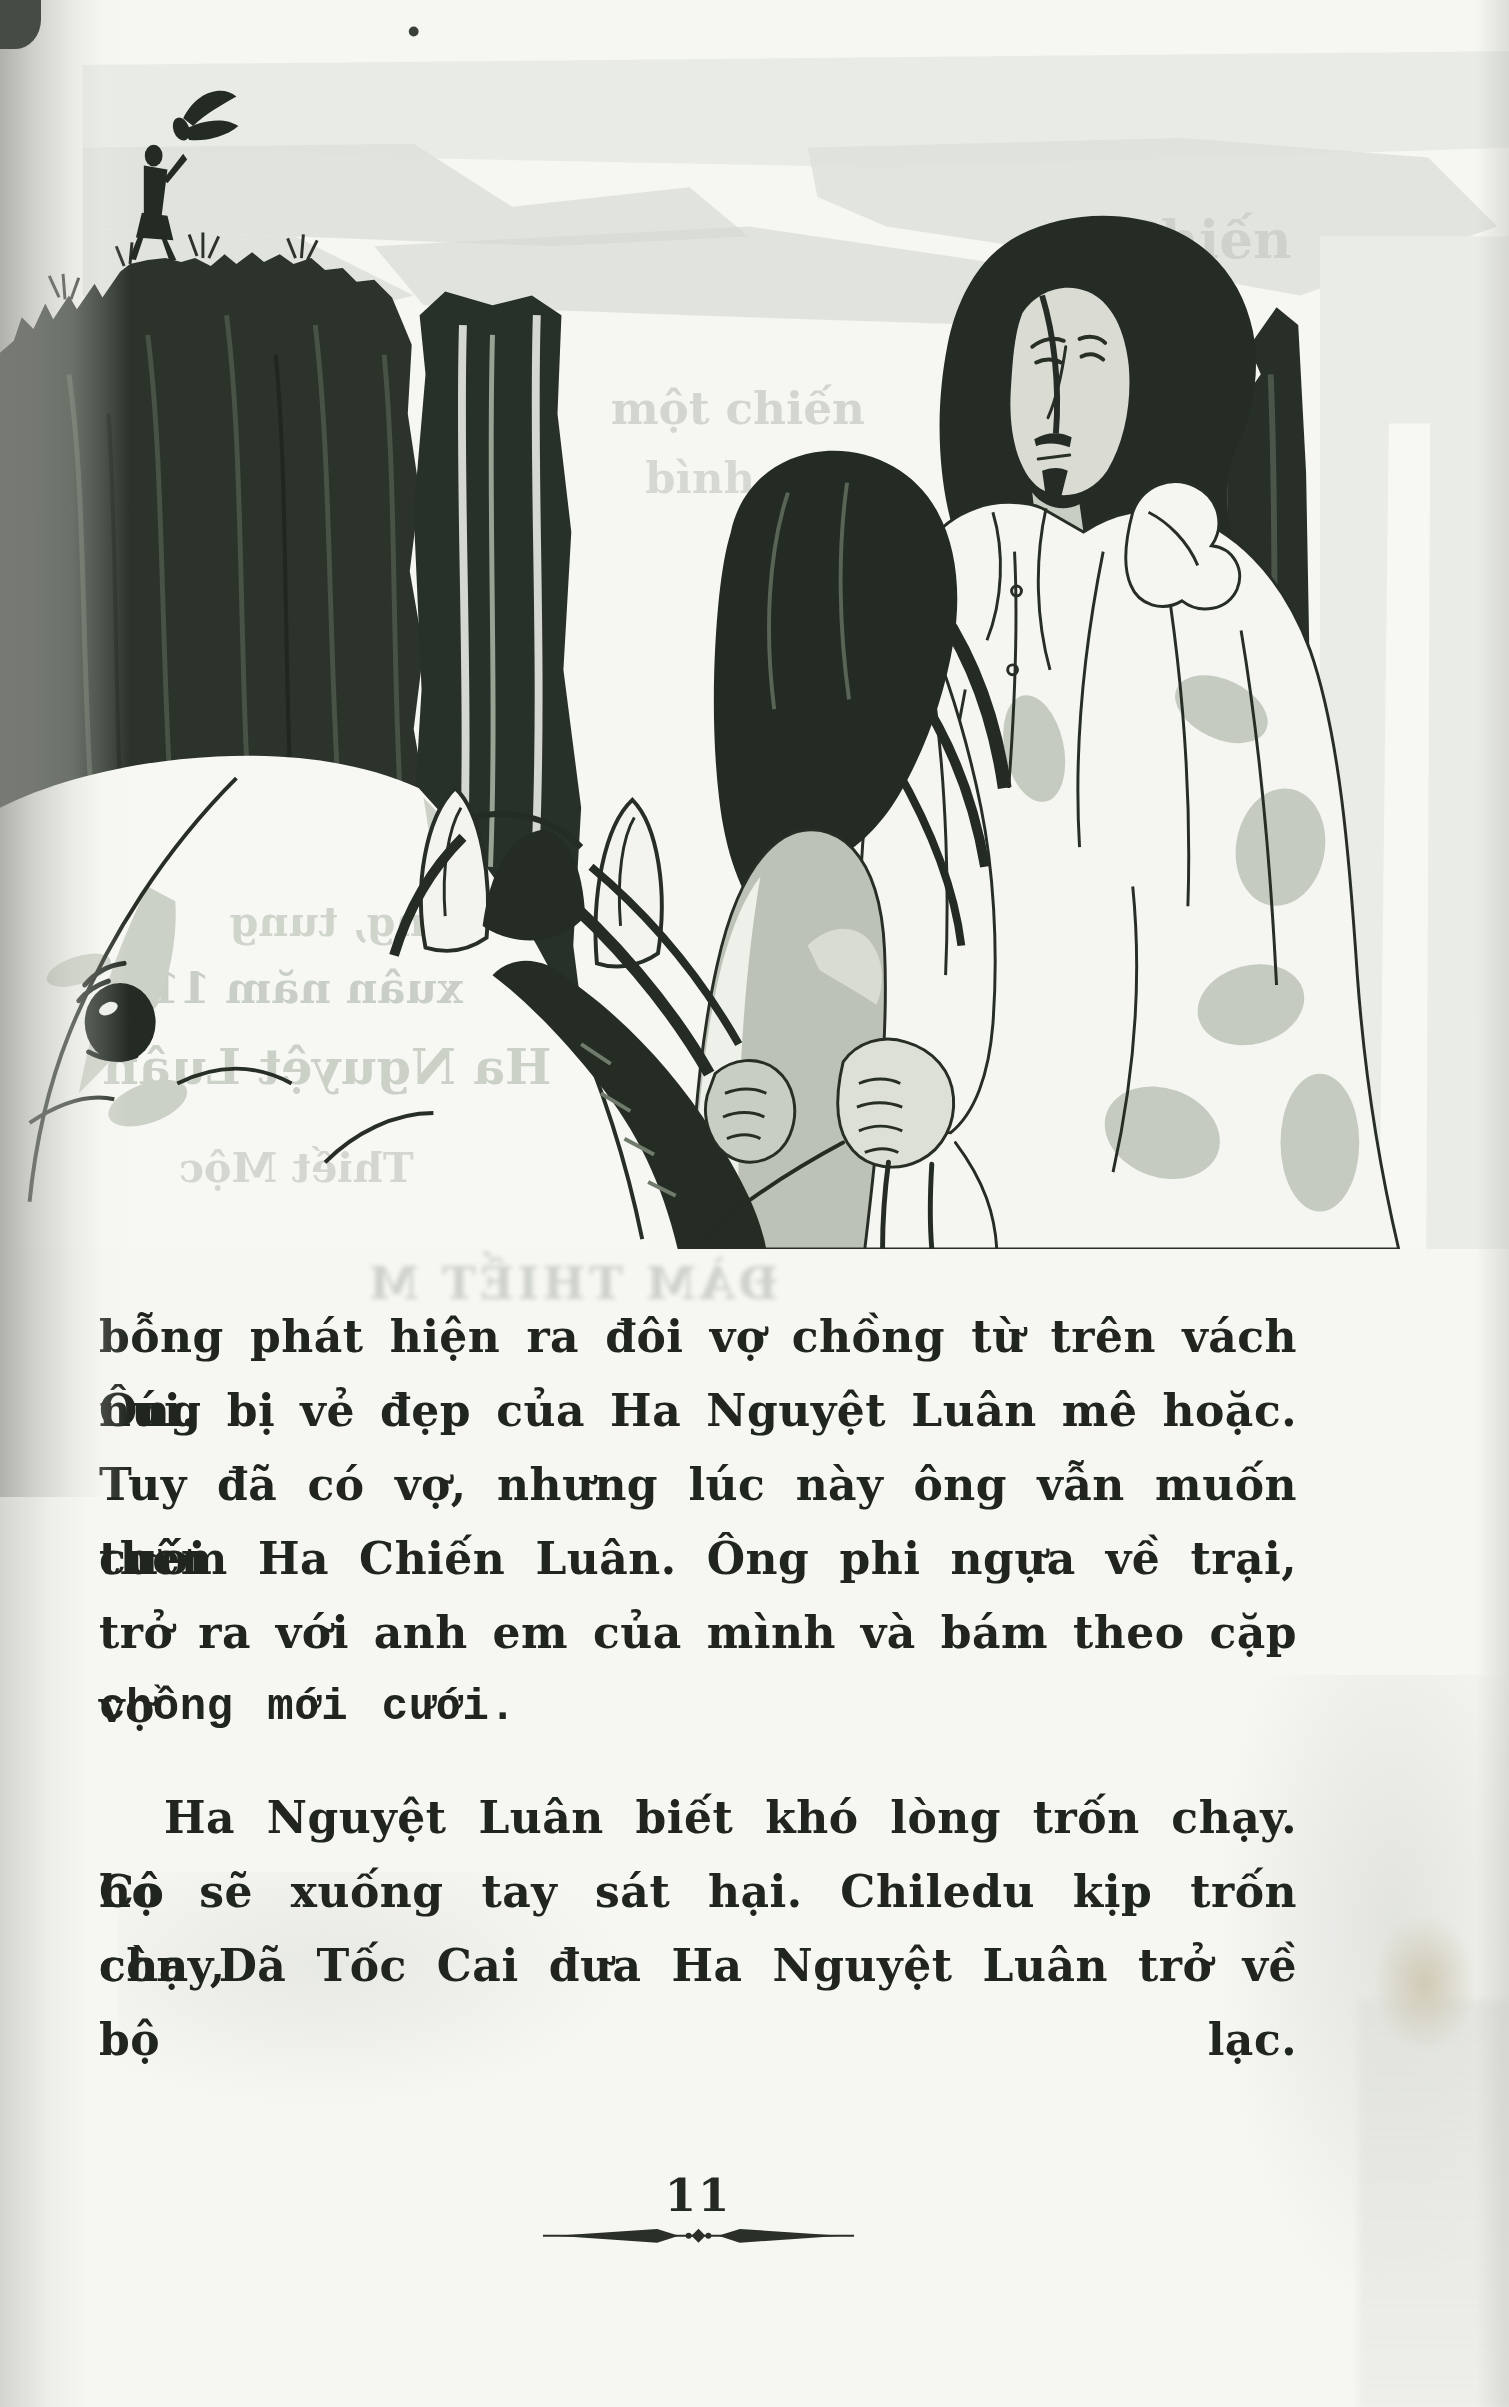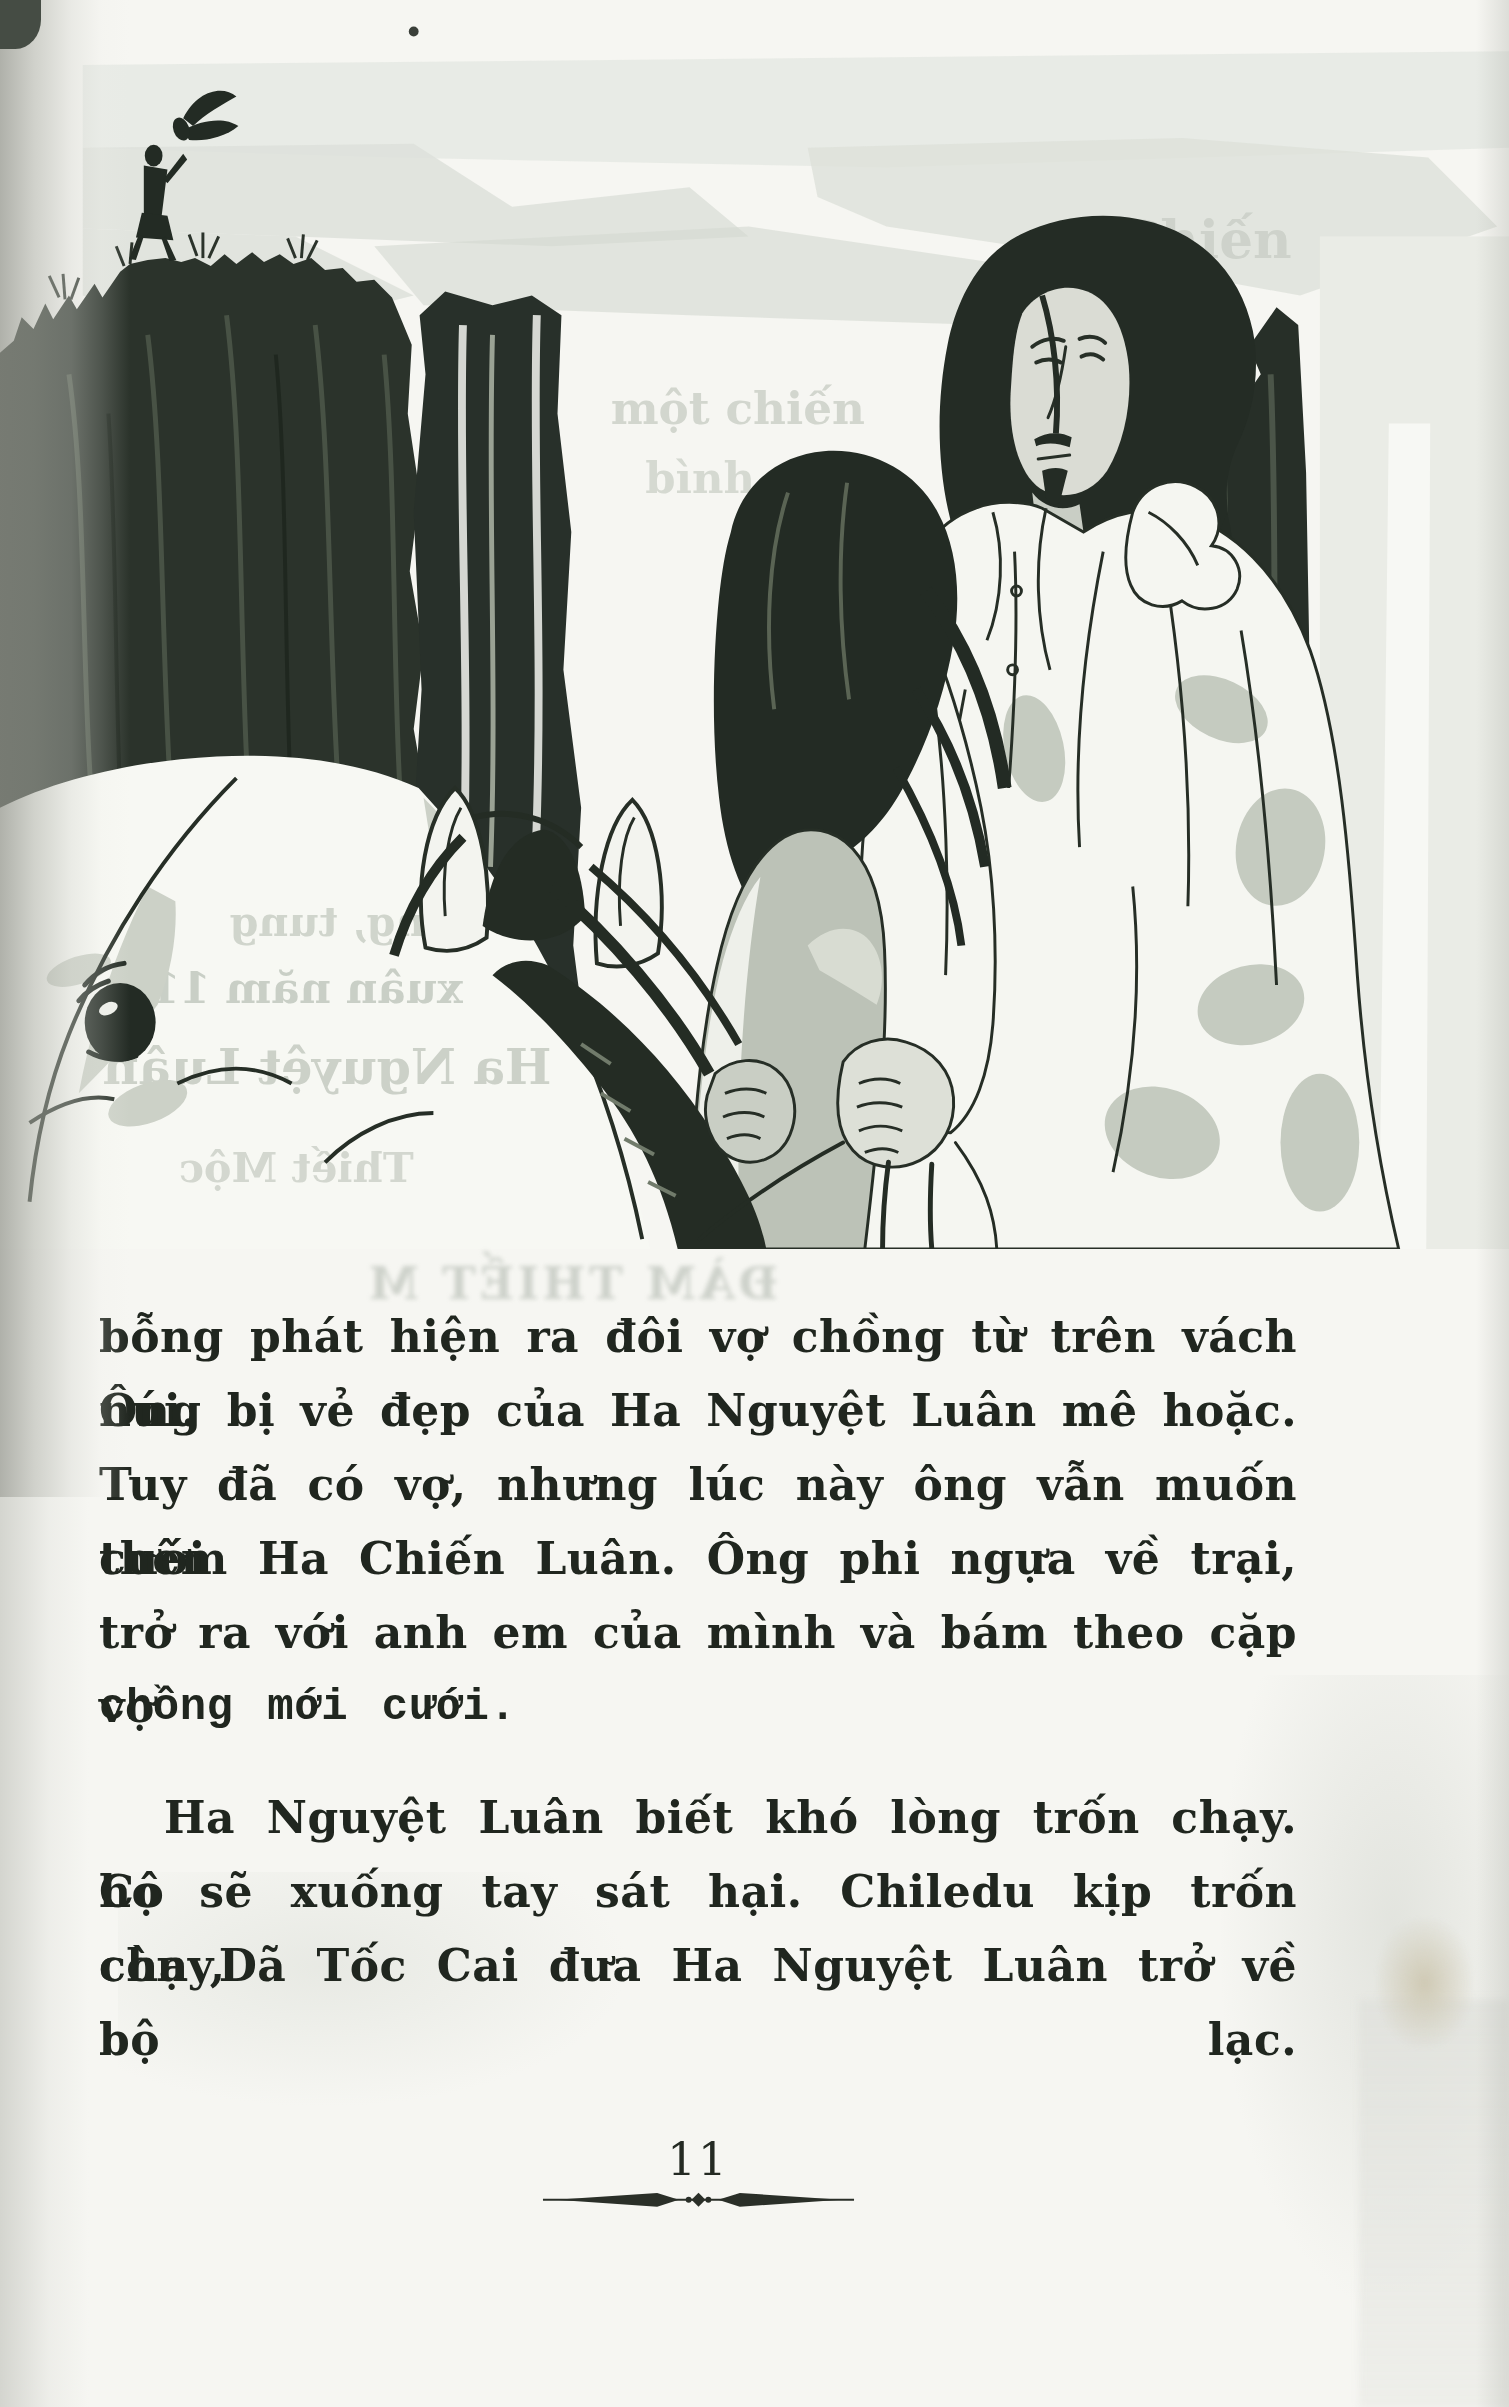--- a/index.html
+++ b/index.html
@@ -33,21 +33,21 @@
   .para.second{margin-top:37px;}
   .line{height:74px;line-height:74px;font-size:44px;font-weight:600;letter-spacing:0.5px;
     word-spacing:6.9px;text-align:justify;text-align-last:justify;white-space:normal;overflow:visible;}
   .line.no-just{text-align-last:left;font-family:Liberation Mono, monospace;}
   .line.indent{text-indent:65px;}
   .ghost-mirror{position:absolute;left:148px;top:1257px;width:630px;z-index:2;
     font-size:45px;font-weight:700;color:rgba(168,176,165,.5);transform:scaleX(-1);
     filter:blur(2px);letter-spacing:3.9px;}
   
   .footer{position:absolute;left:99px;top:2136px;width:1198px;text-align:center;z-index:3;color:#242a23;}
-  .pageno{font-size:45px;font-weight:400;letter-spacing:2px;line-height:47px;}
+  .pageno{font-size:45px;font-weight:700;letter-spacing:2px;line-height:47px;margin-top:36px;}
   .ornament{display:block;margin:3.9px auto 0 auto;}
 </style>
 </head>
 <body>
 
 <div class="page">
 
   <svg class="illustration" viewBox="0 0 1532 1268" xmlns="http://www.w3.org/2000/svg">
 
     <g>

